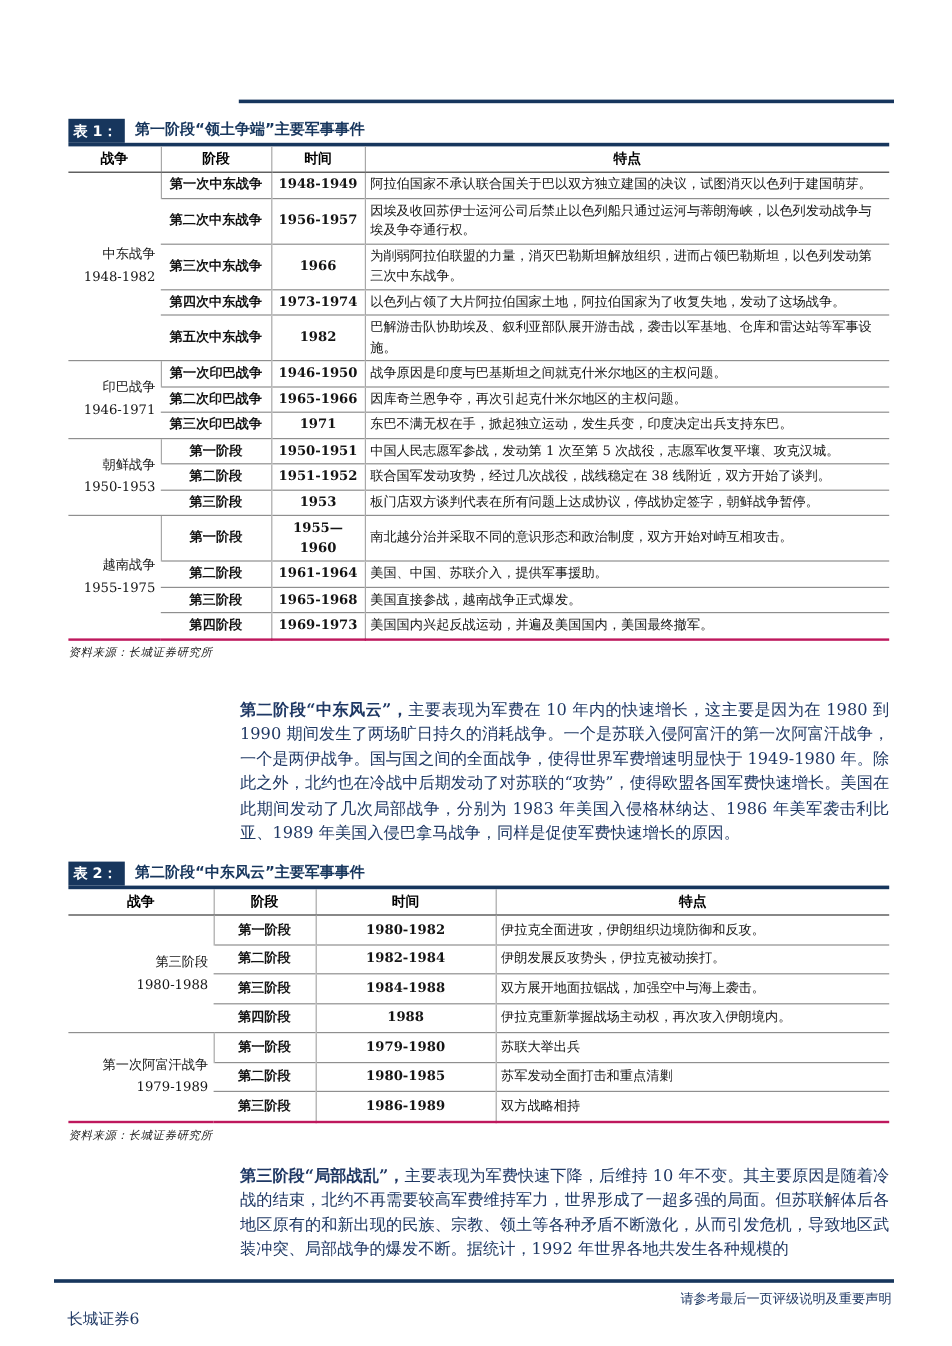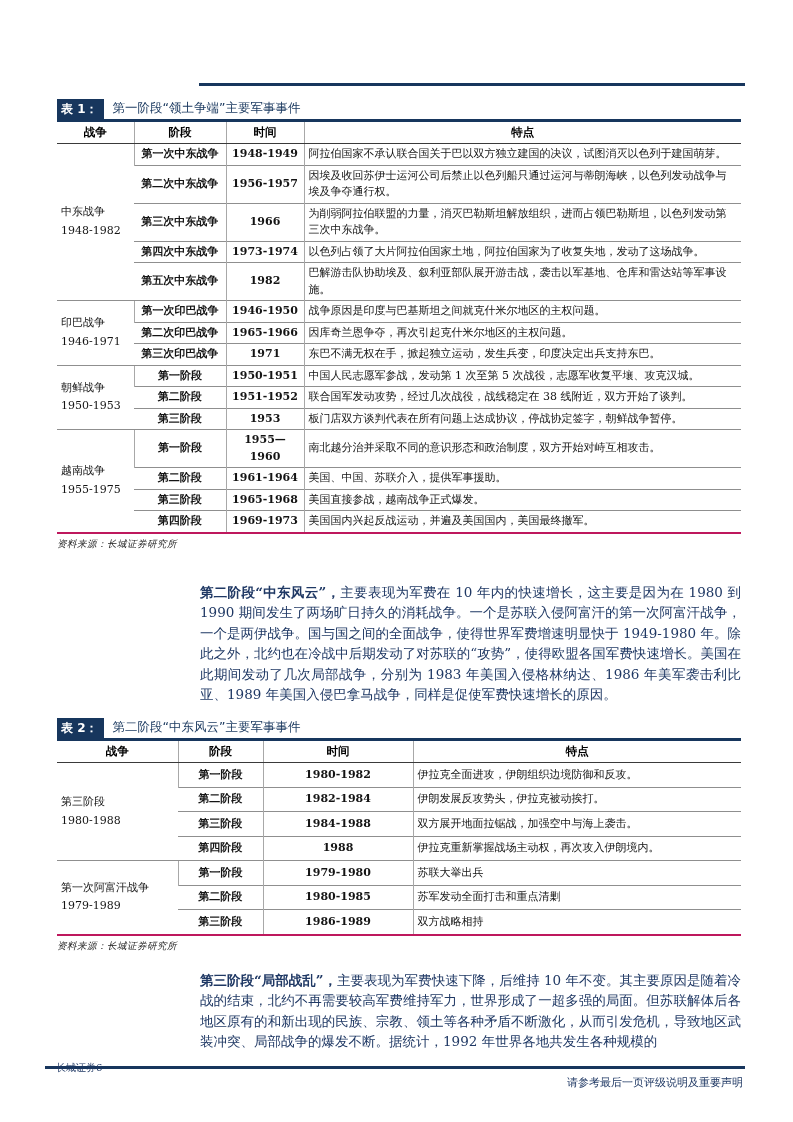--- a/index.html
+++ b/index.html
@@ -15,35 +15,35 @@
   .content{position:absolute;left:57px;top:99px;width:684px;}
 
   
   .tbl-titlebar{display:flex;align-items:stretch;border-bottom:3px solid #17365D;}
   .tbl-badge{
     background:#17365D;color:#ffffff;font-family:"DejaVu Sans","Liberation Sans",sans-serif;
     font-weight:bold;font-size:12px;line-height:1;padding:4px 6px 3px 4px;white-space:nowrap;
   }
   .tbl-title{
     color:#17365D;font-family:"DejaVu Sans","Liberation Sans",sans-serif;
-    font-weight:normal;font-size:12.5px;margin-left:9px;align-self:center;padding:1px 0 2px;
+    font-weight:bold;font-size:12.5px;margin-left:9px;align-self:center;padding:1px 0 2px;
   }
   table.report{
     width:100%;border-collapse:collapse;table-layout:fixed;
     font-size:11px;color:#141414;border-bottom:2px solid #be185d;
   }
   table.report th{
     font-family:"DejaVu Sans","Liberation Sans",sans-serif;font-weight:bold;font-size:11.5px;
     color:#000;padding:3px 2px;border-bottom:1.5px solid #3a3a3a;text-align:center;
   }
   table.report td{
     border-top:1px solid #8f8f8f;padding:2px 4px;vertical-align:middle;line-height:1.5;
   }
   table.report th + th, table.report td + td{border-left:1px solid #a8a8a8;}
-  td.group-cell{text-align:left;}
+  td.group-cell{text-align:right;}
   td.group-cell .g-name,td.group-cell .g-years{line-height:1.7;}
   td.stage,td.time{text-align:center;font-weight:bold;}
   td.feature{text-align:left;padding-left:7px;}
   #tbl2 td{padding-top:3.5px;padding-bottom:3.5px;}
 
   .source-note{
     font-size:9.5px;font-style:italic;color:#1d1d1d;margin-top:4px;letter-spacing:.5px;
   }
 
   
@@ -51,21 +51,21 @@
     margin-left:143px;width:541px;text-align:justify;
     font-size:13.5px;line-height:20.5px;color:#1F3864;
   }
   .para .lead{font-weight:bold;}
   #para1{margin-top:31px;}
   #tblock2{margin-top:13px;}
   #para2{margin-top:17px;}
 
   
   .footer-rule{position:absolute;top:1066px;left:45px;width:700px;height:3px;background:#17365D;}
-  .footer-left{position:absolute;top:1061px;left:56px;font-size:10px;color:#1F3864;}
+  .footer-left{position:absolute;top:1090px;left:56px;font-size:13px;color:#1F3864;}
   .footer-right{position:absolute;top:1075px;right:50px;font-size:11px;color:#1F3864;}
 </style>
 </head>
 <body>
 
 <div class="page">
 
   <div class="top-rule"></div>
 
   <div class="content">

